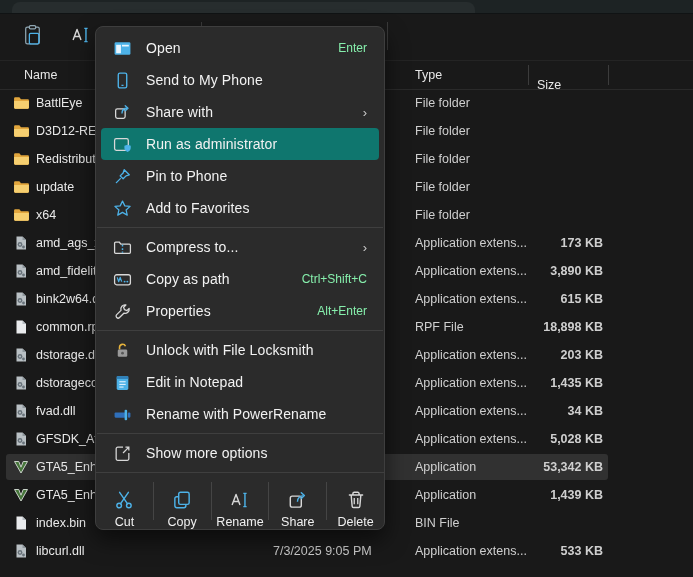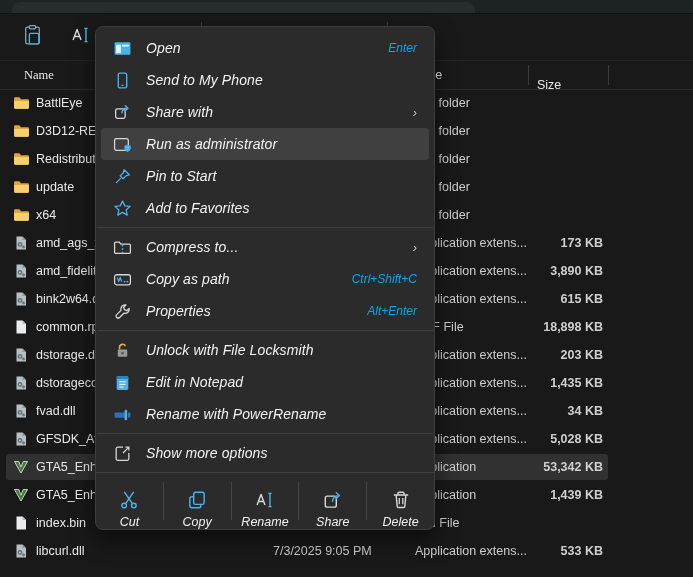--- a/index.html
+++ b/index.html
@@ -28,31 +28,31 @@
   .row.selected .sel-bg{display:block;}
   .row>span{position:absolute;top:0;line-height:28px;}
   .ficon{left:13px;top:6px !important;width:16px;height:16px;line-height:16px !important;}
   .ficon svg{display:block;}
   .fname{left:36px;color:#e9e9e9;}
   .fdate{left:273px;}
   .ftype{left:415px;}
   .fsize{left:473px;width:130px;text-align:right;font-weight:bold;}
   
   .menu{
-    position:absolute;left:95px;top:26px;width:340px;
+    position:absolute;left:95px;top:26px;width:290px;
     background:#2b2b2b;border:1px solid #3e3e3e;border-radius:8px;
     box-shadow:0 10px 22px rgba(0,0,0,.55);
-    z-index:10;box-sizing:border-box;padding-top:5px;color:#f2f2f2;font-style:italic;
+    z-index:10;box-sizing:border-box;padding-top:5px;color:#f2f2f2;
   }
   .menu-item{height:32px;margin:0 5px;padding:0 12px;display:flex;align-items:center;border-radius:4px;font-size:14px;}
-  .menu-item.highlighted{background:#404040;}
+  .menu-item.highlighted{background:#0f766e;}
   .mi-icon{width:19px;height:19px;margin-right:14px;flex:none;}
   .mi-icon svg{display:block;}
   .mi-label{flex:1;letter-spacing:.1px;}
-  .mi-shortcut{color:#0ea5e9;font-size:12px;margin-left:12px;}
+  .mi-shortcut{color:#86efac;font-size:12px;margin-left:12px;}
   .mi-chevron{color:#cicici;color:#c9c9c9;font-size:13px;margin-left:12px;}
   .menu-sep{height:1px;background:#3f3f3f;margin:3px 1px;}
   .actionbar{border-top:1px solid #3f3f3f;margin-top:3px;height:56px;display:flex;align-items:stretch;}
   .action{flex:1;display:flex;flex-direction:column;align-items:center;justify-content:flex-end;padding-top:9px;gap:4px;font-size:12.5px;color:#f0f0f0;border-radius:4px;}
   .action svg{display:block;}
   .action-div{width:1px;background:#454545;margin:9px 0;}
 </style>
 </head>
 <body>
 
@@ -73,21 +73,21 @@
         <path d="M2.8 14.5 L6.4 5 L10 14.5 M4.2 11.3 h4.4" fill="none" stroke="#d8d8d8" stroke-width="1.3" stroke-linejoin="round"></path>
         <line x1="14.5" y1="4" x2="14.5" y2="16" stroke="#4db2e8" stroke-width="1.3"></line>
         <path d="M13 4 h3 M13 16 h3" stroke="#4db2e8" stroke-width="1.3"></path>
       </svg>
     </div>
   <div class="cmd-sep" style="left:201px;"></div>
   <div class="cmd-sep" style="left:387px;"></div>
 </div>
 
 <div class="listheader">
-  <div class="hcell" style="left:24px;font-family:Liberation Serif, serif;">Name</div>
+  <div class="hcell" style="left:24px;">Name</div>
   <div class="hcell" style="left:415px;">Type</div>
   <div class="hcell" style="left:537px;margin-top:10px;">Size</div>
   <div class="hsep" style="left:528px;"></div>
   <div class="hsep" style="left:608px;"></div>
 </div>
 
 <div class="rows" id="rows">
     <div class="row">
       <span class="ficon">
         <svg width="17" height="16" viewBox="0 0 16 15">
@@ -342,21 +342,21 @@
       </span>
       <span class="mi-label">Run as administrator</span>
     </div>
     <div class="menu-item">
       <span class="mi-icon">
         <svg width="19" height="19" viewBox="0 0 18 18">
           <path d="M10.6 2.6 L15.4 7.4 L12.4 8.4 L9.6 11.2 L6.8 8.4 L9.6 5.6 Z" fill="none" stroke="#4db2e8" stroke-width="1.3" stroke-linejoin="round"></path>
           <line x1="7" y1="11" x2="3.2" y2="14.8" stroke="#4db2e8" stroke-width="1.3" stroke-linecap="round"></line>
         </svg>
       </span>
-      <span class="mi-label">Pin to Start</span>
+      <span class="mi-label">Pin to Phone</span>
     </div>
     <div class="menu-item">
       <span class="mi-icon">
         <svg width="19" height="19" viewBox="0 0 18 18">
           <polygon points="9,2 11.2,6.5 16.2,7 12.4,10.4 13.5,15.3 9,12.7 4.5,15.3 5.6,10.4 1.8,7 6.8,6.5" fill="none" stroke="#4db2e8" stroke-width="1.2" stroke-linejoin="round"></polygon>
         </svg>
       </span>
       <span class="mi-label">Add to Favorites</span>
     </div>
     <div class="menu-sep"></div>

